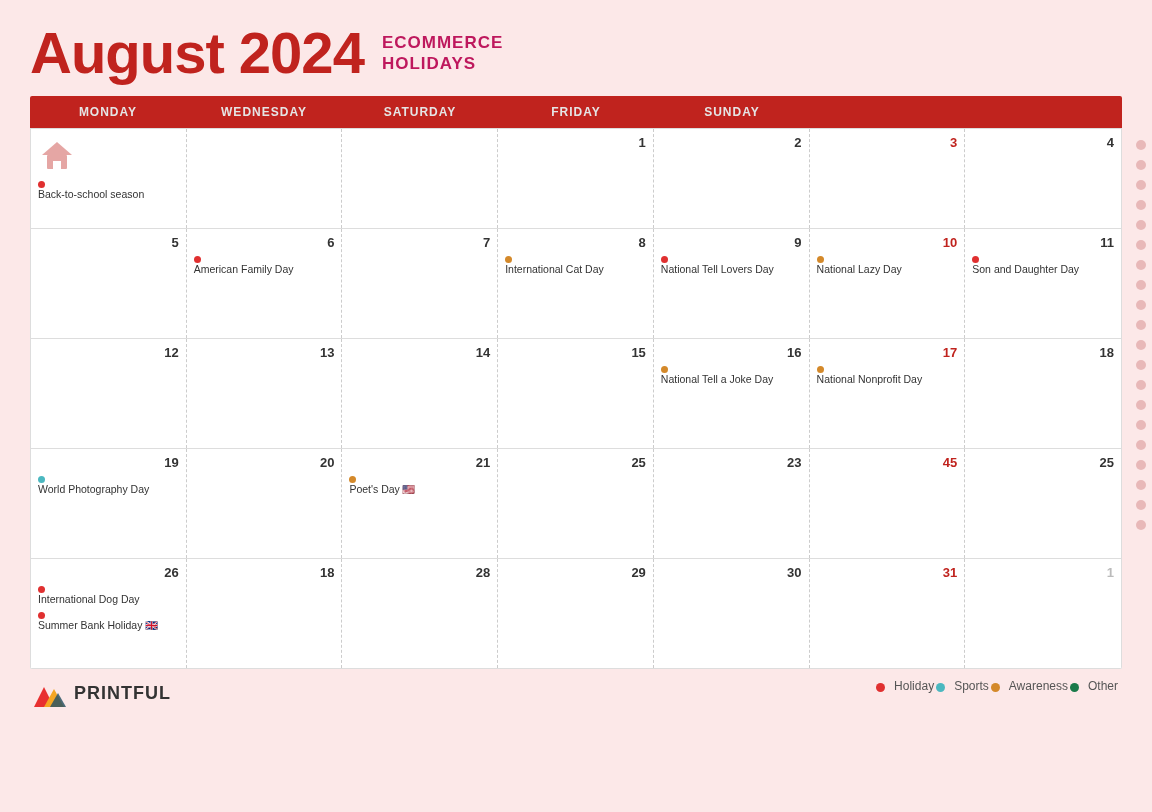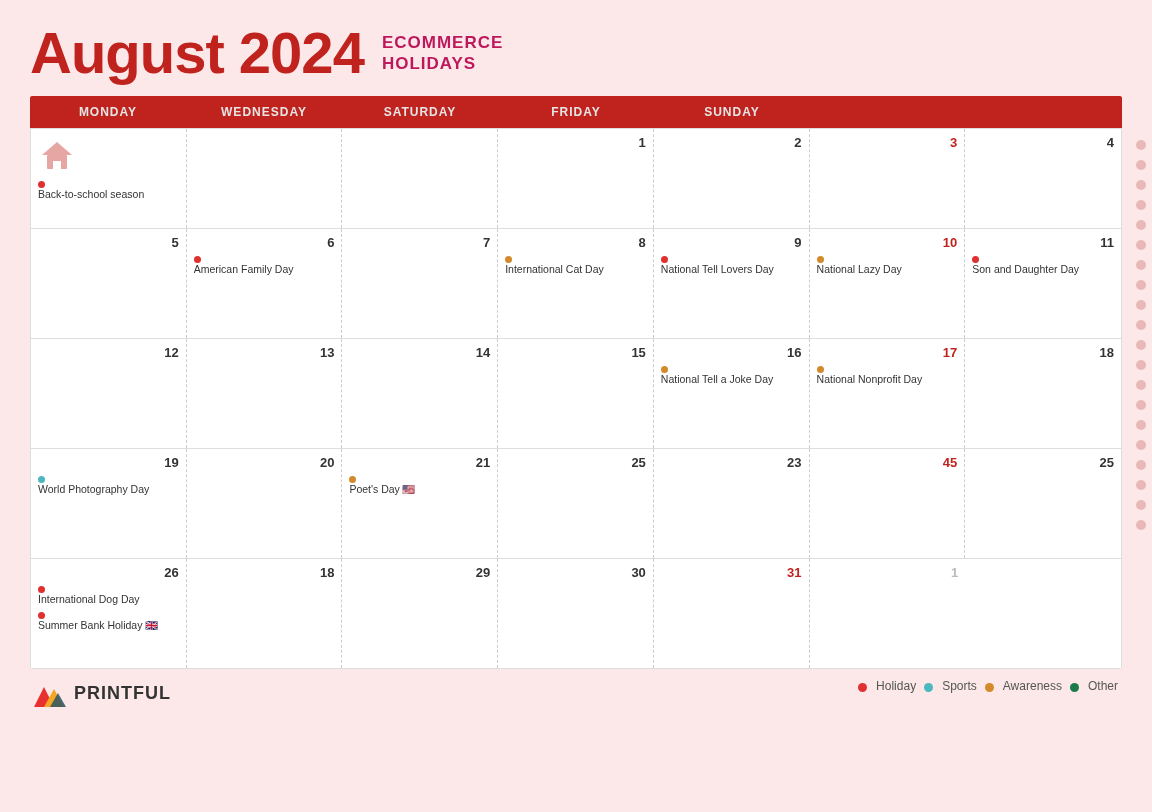--- a/index.html
+++ b/index.html
@@ -153,21 +153,21 @@
       gap: 8px;
       font-size: 18px;
       font-weight: 900;
       color: #333;
       letter-spacing: 1px;
       text-transform: uppercase;
     }
     .legend {
       display: flex;
       align-items: center;
-      gap: 8px;
+      gap: 2px;
       font-size: 12px;
       color: #555;
     }
     .legend-item {
       display: flex;
       align-items: center;
       gap: 5px;
     }
   </style>
 </head>
@@ -363,20 +363,23 @@
               <span class="dot dot-red" style="background: rgb(224, 48, 48);"></span>
               <span>International Dog Day</span>
             </div>
             <div class="event">
               <span class="dot dot-red" style="background: rgb(224, 48, 48);"></span>
               <span>Summer Bank Holiday 🇬🇧</span>
             </div>
           </div>
           <div class="cal-cell">
             <div class="day-num">18</div>
+          </div>
+          <div class="cal-cell">
+            <div class="day-num">28</div>
           </div>
           <div class="cal-cell">
             <div class="day-num">29</div>
           </div>
           <div class="cal-cell">
             <div class="day-num">30</div>
           </div>
           <div class="cal-cell">
             <div class="day-num red">31</div>
           </div>

